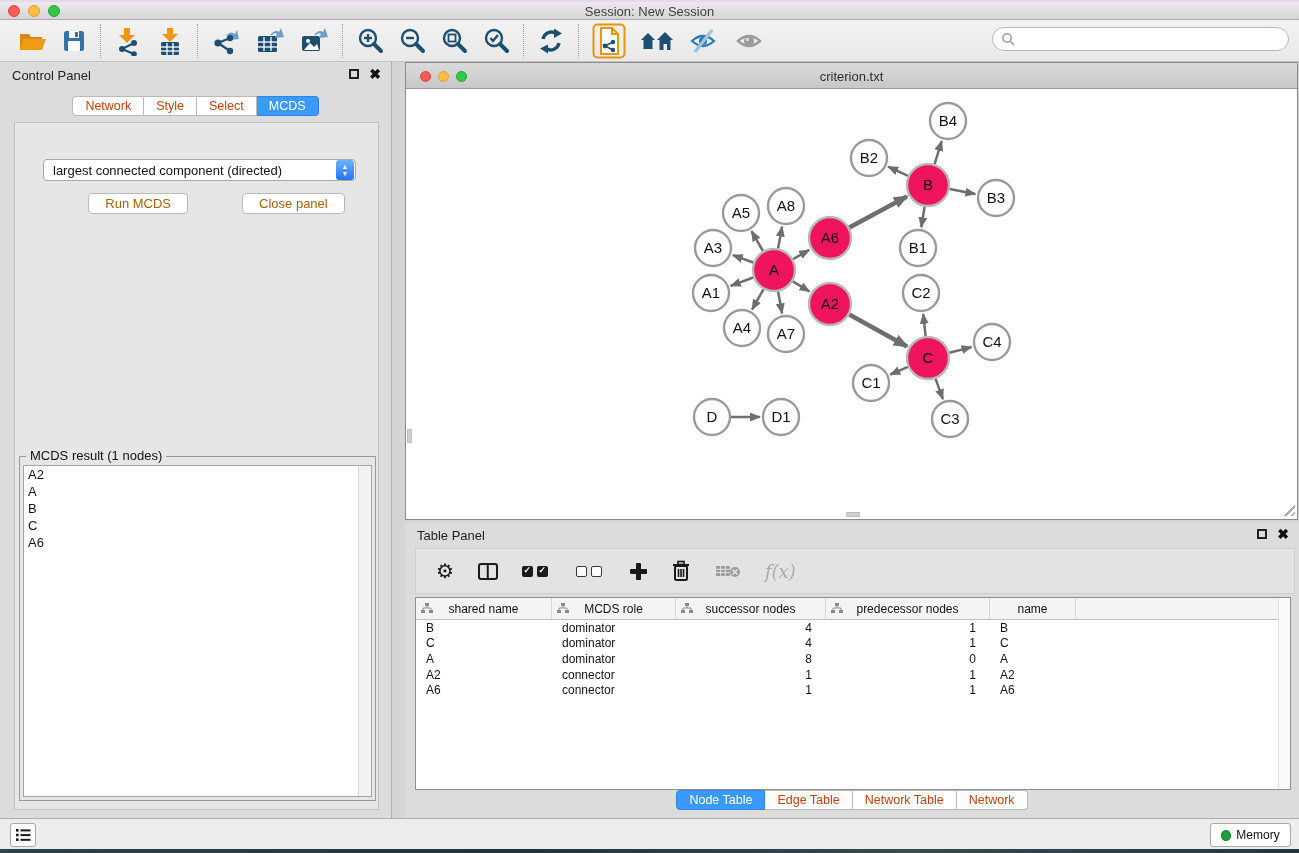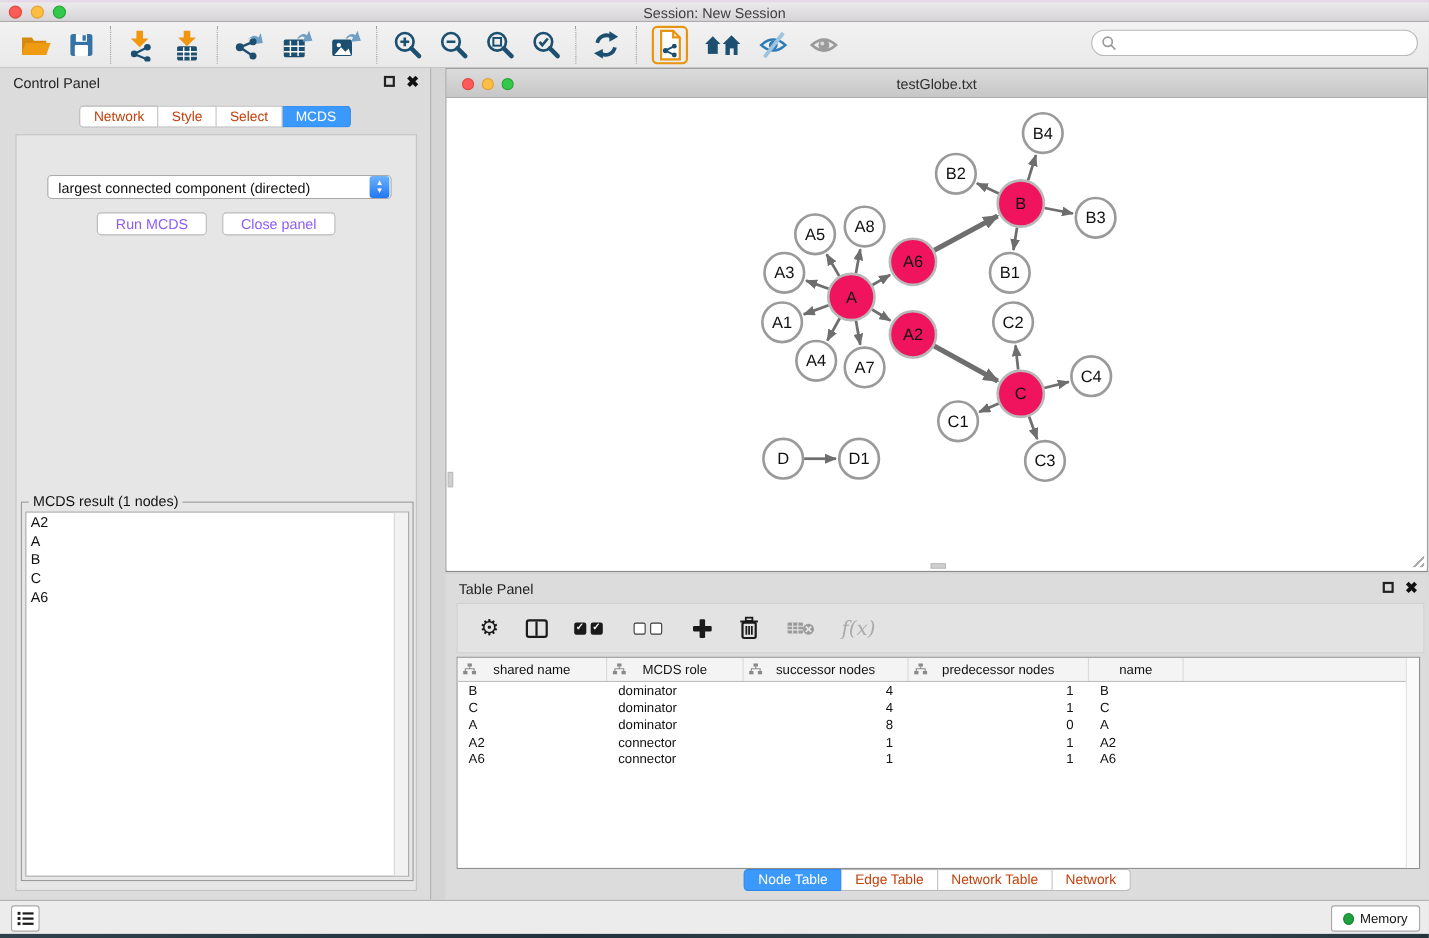--- a/index.html
+++ b/index.html
@@ -58,22 +58,22 @@
   .dropdown { position:absolute; left:28px; top:36px; width:313px; height:22px;
     background:#FFF; border:1px solid #A9A9A9; border-radius:4px;
     display:flex; align-items:center; cursor:pointer; }
   .dropdown .dd-text { flex:1; font-size:13px; color:#111; padding-left:9px; }
   .dd-spinner { width:18px; height:20px; margin-right:1px; border-radius:3px;
     background:linear-gradient(#6CB2FE,#2077F3); display:flex; flex-direction:column;
     align-items:center; justify-content:center; gap:1px; }
   .dd-spinner span { color:#FFF; font-size:7px; line-height:6px; }
   .btn-row { position:absolute; left:0; top:70px; width:100%; display:flex; justify-content:center; gap:14px; }
   .push-btn { height:21px; padding:0 16px; background:#FFF; border:1px solid #B9B9B9;
-    border-radius:4px; font-size:13px; color:#8b5cf6; cursor:pointer;
-    font-family:"Liberation Sans",sans-serif; }
+    border-radius:4px; font-size:13px; color:#a16207; cursor:pointer;
+    font-family:"Liberation Sans",sans-serif;margin-left:40px; }
 
   .mcds-fieldset { position:absolute; left:4px; top:333px; width:357px; height:345px;
     border:1px solid #9B9B9B; }
   .fieldset-legend { position:absolute; left:6px; top:-9px; background:#E6E6E6;
     padding:0 4px; font-size:13px; color:#111; }
   .mcds-list { position:absolute; left:3px; top:8px; right:3px; bottom:3px;
     background:#FFF; border:1px solid #A5A5A5; overflow:hidden; }
   .mcds-scroll { position:absolute; right:0; top:0; bottom:0; width:13px;
     background:#F2F2F2; border-left:1px solid #D7D7D7; }
   .list-item { font-size:13px; color:#111; padding:1px 0 1px 4px; line-height:15px; cursor:default; }
@@ -344,21 +344,21 @@
 
     <div class="right-col">
 
       <div class="network-window">
         <div class="inner-titlebar">
           <div class="inner-tl-group">
             <span class="tl small red"></span>
             <span class="tl small yellow"></span>
             <span class="tl small green"></span>
           </div>
-          <div class="inner-title">testGlobe.txt</div>
+          <div class="inner-title">criterion.txt</div>
         </div>
         <div class="net-canvas">
           <svg id="graph-svg" width="891" height="429" viewBox="0 0 891 429">
               <defs>
                 <marker id="arr-thin" markerUnits="userSpaceOnUse" markerWidth="11" markerHeight="9" refX="10" refY="4.5" orient="auto">
                   <path d="M0,0 L11,4.5 L0,9 Z" fill="#6E6E6E"></path>
                 </marker>
                 <marker id="arr-thick" markerUnits="userSpaceOnUse" markerWidth="15" markerHeight="12" refX="13" refY="6" orient="auto">
                   <path d="M0,0 L15,6 L0,12 Z" fill="#6E6E6E"></path>
                 </marker>

